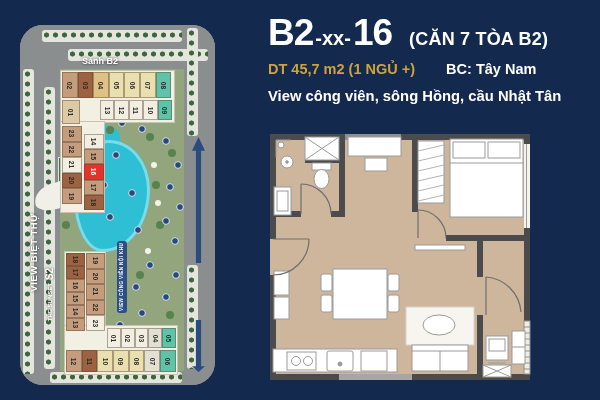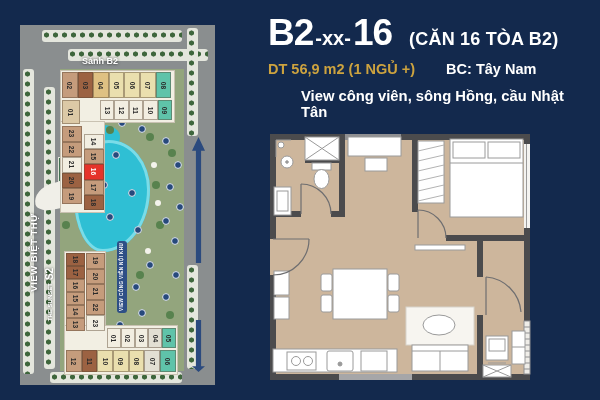--- a/index.html
+++ b/index.html
@@ -7,23 +7,23 @@
          font-family:"Liberation Sans",sans-serif;}
   
   .header{position:absolute;left:268px;top:12px;width:326px;color:#fff;}
   .code-row{display:flex;align-items:baseline;white-space:nowrap;}
   .code-big{font-size:37px;font-weight:800;letter-spacing:-1px;}
   .code-mid{font-size:20px;font-weight:800;margin:0 2px;}
   .code-note{font-size:18px;font-weight:700;margin-left:17px;letter-spacing:.2px;}
   .spec-row{margin-top:7px;font-size:14.5px;font-weight:700;white-space:nowrap;}
   .spec-area{color:#cda33f;}
   .spec-bc{color:#fff;margin-left:27px;}
-  .view-row{margin-top:11px;font-size:14.8px;font-weight:700;margin-left:33px;}
+  .view-row{margin-top:11px;font-size:14.8px;font-weight:700;}
   
-  .map{position:absolute;left:20px;top:25px;width:195px;height:360px;background:#8a9c74;overflow:hidden;}
+  .map{position:absolute;left:20px;top:25px;width:195px;height:360px;background:#8a9c74;overflow:hidden;border-radius:23px;}
   .road{position:absolute;background:#8a8e8f;}
   .park-strip{position:absolute;background-color:#e4e6dd;border-radius:3px;
     background-image:radial-gradient(circle at 50% 50%, #3e663c 2.3px, rgba(0,0,0,0) 2.8px);
     background-size:9px 10px;}
   .campus{position:absolute;left:40px;top:44px;width:124px;height:302px;background:#93a57d;}
   .pool{position:absolute;left:54px;top:115px;width:76px;height:112px;background:#2fbfd4;
         border-radius:46% 54% 62% 38% / 52% 44% 56% 48%;box-shadow:inset 0 0 0 3px #7adce8;}
   .pool2{position:absolute;left:66px;top:100px;width:34px;height:26px;background:#2fbfd4;
         border-radius:50% 50% 45% 55%/55% 45% 55% 45%;}
   .court{position:absolute;left:38px;top:132px;width:30px;height:23px;background:#3f7050;border:1px solid #dfe3d8;}
@@ -62,24 +62,24 @@
 </style>
 </head>
 <body>
 <div class="stage">
 
   <div class="header">
     <div class="code-row">
       <span class="code-big">B2</span>
       <span class="code-mid">-xx-</span>
       <span class="code-big">16</span>
-      <span class="code-note">(CĂN 16 TÒA B2)</span>
+      <span class="code-note">(CĂN 7 TÒA B2)</span>
     </div>
     <div class="spec-row">
-      <span class="spec-area">DT  56,9 m2  (1 NGỦ +)</span>
+      <span class="spec-area">DT  45,7 m2  (1 NGỦ +)</span>
       <span class="spec-bc">BC: Tây Nam</span>
     </div>
     <div class="view-row">View công viên, sông Hồng, cầu Nhật Tân</div>
   </div>
 
   <div class="map">
 
     <div class="road" style="left:0;top:0;width:195px;height:45px;"></div>
     <div class="road" style="left:0;top:0;width:40px;height:360px;"></div>
     <div class="road" style="left:164px;top:0;width:31px;height:360px;"></div>

